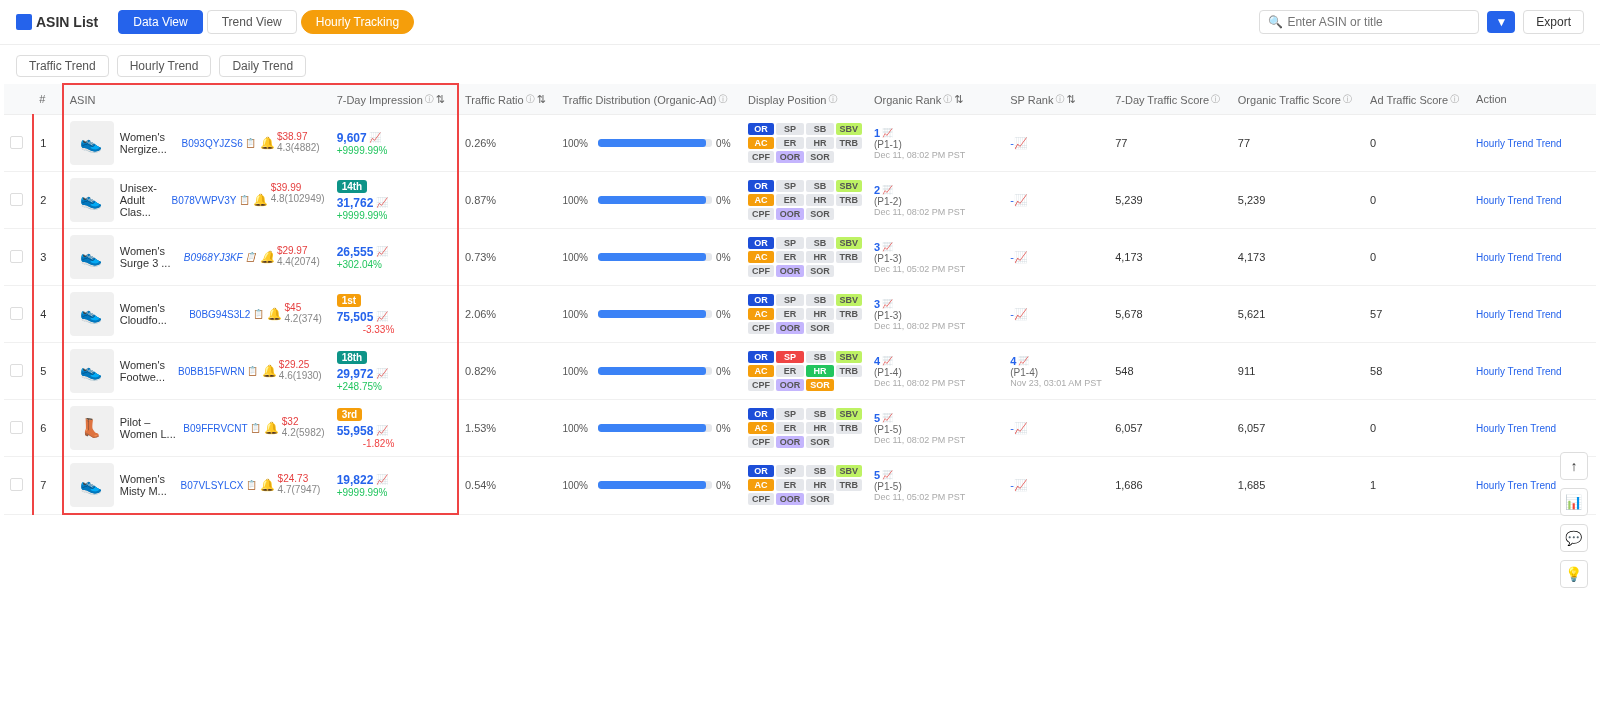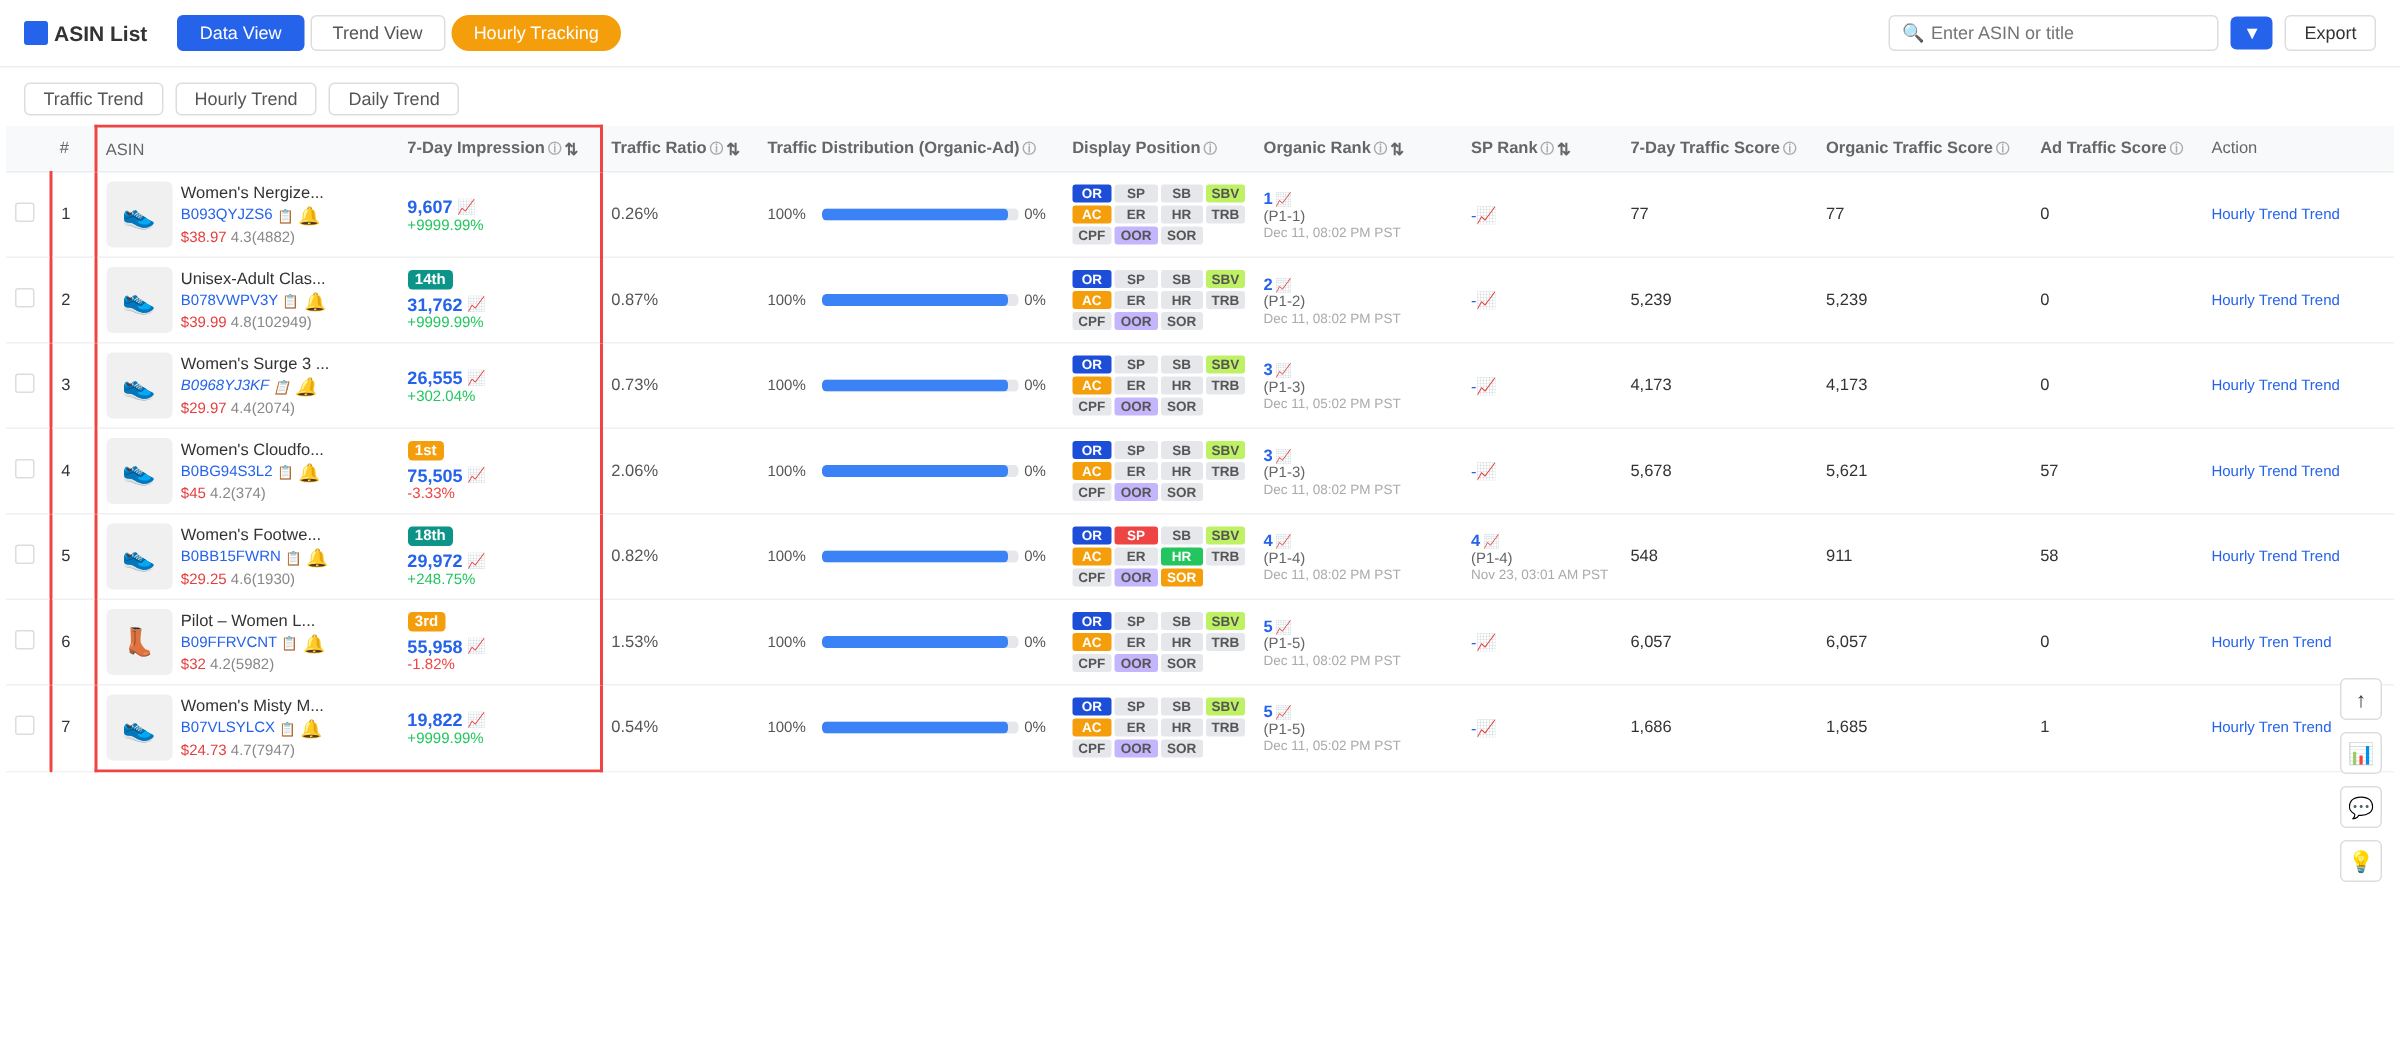--- a/index.html
+++ b/index.html
@@ -47,31 +47,31 @@
     .col-organic { width: 130px; }
     .col-sp { width: 100px; }
     .col-traffic7 { width: 90px; }
     .col-organic-score { width: 90px; }
     .col-ad-score { width: 80px; }
     .col-action { width: 120px; }
 
     
     .asin-cell { display: flex; align-items: center; gap: 6px; }
     .product-img { width: 44px; height: 44px; background: #f0f0f0; border-radius: 4px; display: flex; align-items: center; justify-content: center; font-size: 18px; flex-shrink: 0; }
-    .asin-info { display: flex; flex-direction: column; gap: 2px; }
+    .asin-info { display: flex; flex-direction: row; gap: 2px; }
     .asin-name { font-size: 11px; color: #333; font-weight: 500; }
     .asin-code { color: #2563eb; font-size: 10px; display: flex; align-items: center; gap: 3px; }
     .asin-price { color: #e53e3e; font-size: 10px; font-weight: 500; }
     .bell-icon { color: #f59e0b; font-size: 12px; }
 
     
     .impression-value { color: #2563eb; font-size: 12px; font-weight: 600; display: flex; align-items: center; gap: 3px; }
     .impression-change { font-size: 10px; }
     .change-up { color: #22c55e; }
-    .change-down { color: #ef4444; }
+    .change-down { color: #ef4444; margin-left: 26px; }
     .rank-badge { display: inline-block; padding: 1px 5px; border-radius: 3px; font-size: 10px; font-weight: 600; color: #fff; margin-bottom: 3px; }
     .badge-teal { background: #0d9488; }
     .badge-orange { background: #f59e0b; }
 
     
     .ratio-pct { color: #555; font-size: 11px; }
 
     
     .dist-bar { display: flex; align-items: center; gap: 4px; }
     .dist-label { font-size: 10px; color: #555; width: 32px; }
@@ -100,21 +100,21 @@
     .rank-sub { color: #666; font-size: 10px; }
     .rank-date { color: #aaa; font-size: 9px; }
 
     
     .action-link { color: #2563eb; font-size: 10px; cursor: pointer; }
 
     
     .dash-link { color: #2563eb; font-size: 11px; }
 
     
-    .th-label { display: flex; align-items: flex-start; gap: 2px; font-weight: bold; }
+    .th-label { display: flex; align-items: flex-end; gap: 2px; }
 
     .checkbox { width: 13px; height: 13px; border: 1px solid #ddd; border-radius: 2px; display: inline-block; }
   </style>
 </head>
 <body>
 
 <div class="app">
 
   <div class="header">
     <div class="logo">

